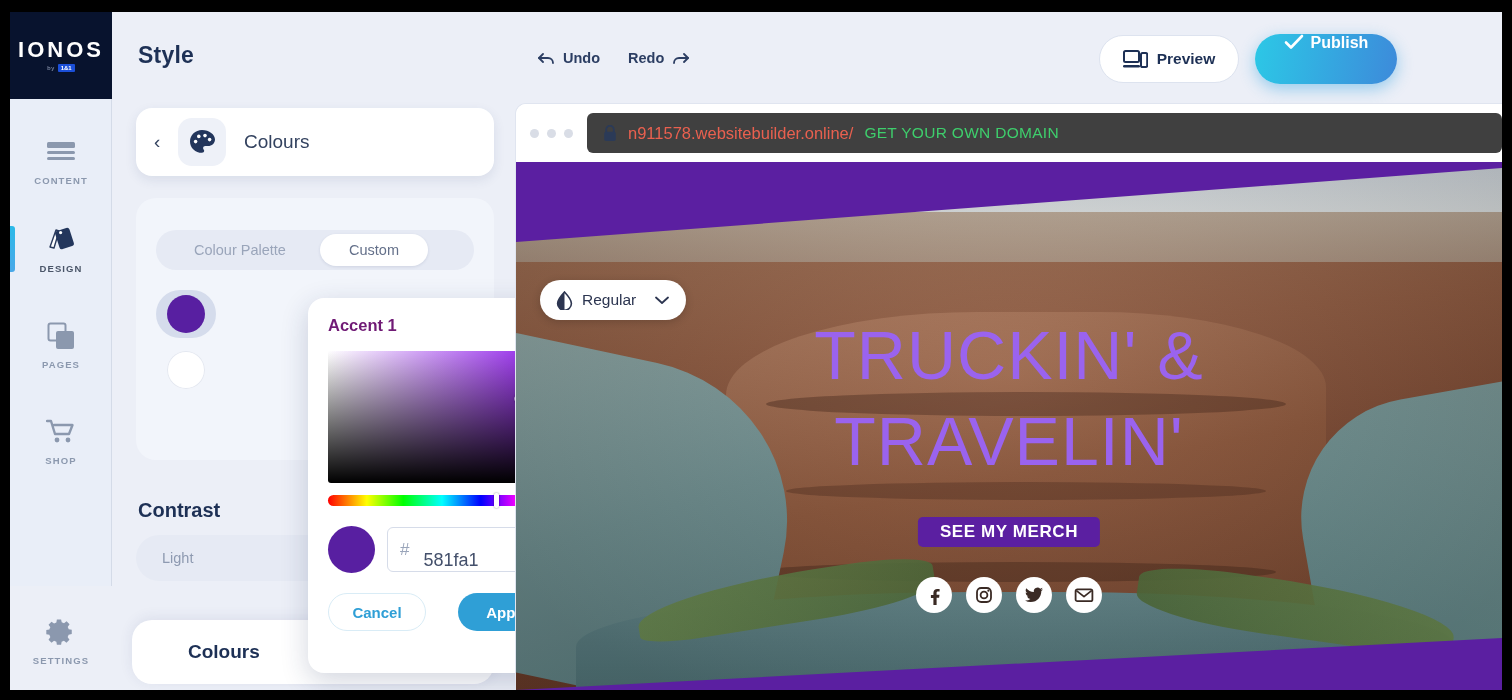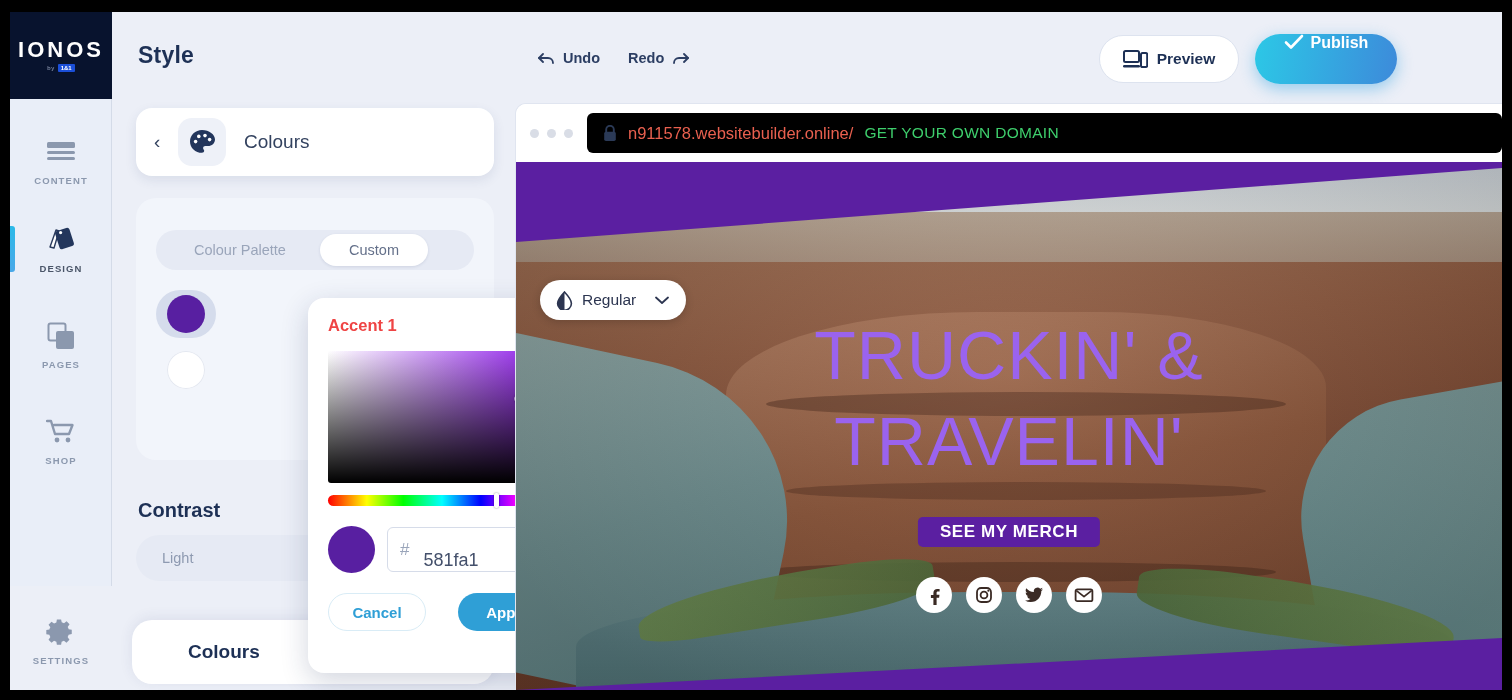--- a/index.html
+++ b/index.html
@@ -117,21 +117,21 @@
     position:absolute; left:479px; top:278px; width:9px; height:36px;
     background:#c3cbdd; border-radius:5px;
   }
 
   
   #picker{
     position:absolute; left:196px; top:286px; width:268px; height:375px;
     background:#fff; border-radius:16px; box-shadow:0 8px 28px rgba(30,45,90,.20);
     padding:18px 20px;
   }
-  #picker-title{ font-size:16.5px; font-weight:bold; color:#ef4444; }
+  #picker-title{ font-size:16.5px; font-weight:bold; color:#701a75; }
   #sat-box{
     position:relative; margin-top:16px; width:228px; height:132px; border-radius:3px;
     background:
       linear-gradient(to top, #000, rgba(0,0,0,0)),
       linear-gradient(to right, #fff, #8b17e8);
   }
   #sat-handle{
     position:absolute; left:193px; top:48px; width:13px; height:13px;
     border:2px solid rgba(255,255,255,.92); border-radius:50%;
     transform:translate(-50%,-50%); box-shadow:0 0 2px rgba(0,0,0,.5);
@@ -190,21 +190,21 @@
     background:#fff; border-radius:10px 0 0 0; overflow:hidden;
     box-shadow:0 0 0 1px #e0e5f0;
   }
   #browser-bar{
     position:absolute; left:0; top:0; width:986px; height:58px; background:#fff;
     display:flex; align-items:center; padding-left:14px; gap:14px;
   }
   .dots{ display:flex; gap:8px; }
   .dots i{ width:9px; height:9px; border-radius:50%; background:#d9dde6; display:block;}
   #url-pill{
-    flex:1; height:40px; background:#000000; border-radius:6px; margin-right:0;
+    flex:1; height:40px; background:#404040; border-radius:6px; margin-right:0;
     display:flex; align-items:center; padding:0 0 0 16px; gap:11px;
   }
   #url-text{ color:#e9604f; font-size:16.5px; }
   #domain-cta{ color:#3ece6c; font-size:15.5px; letter-spacing:.3px; cursor:pointer; }
 
   #site{
     position:absolute; left:0; top:58px; width:986px; height:528px; overflow:hidden;
   }
   
   #scene{ position:absolute; inset:0; }

